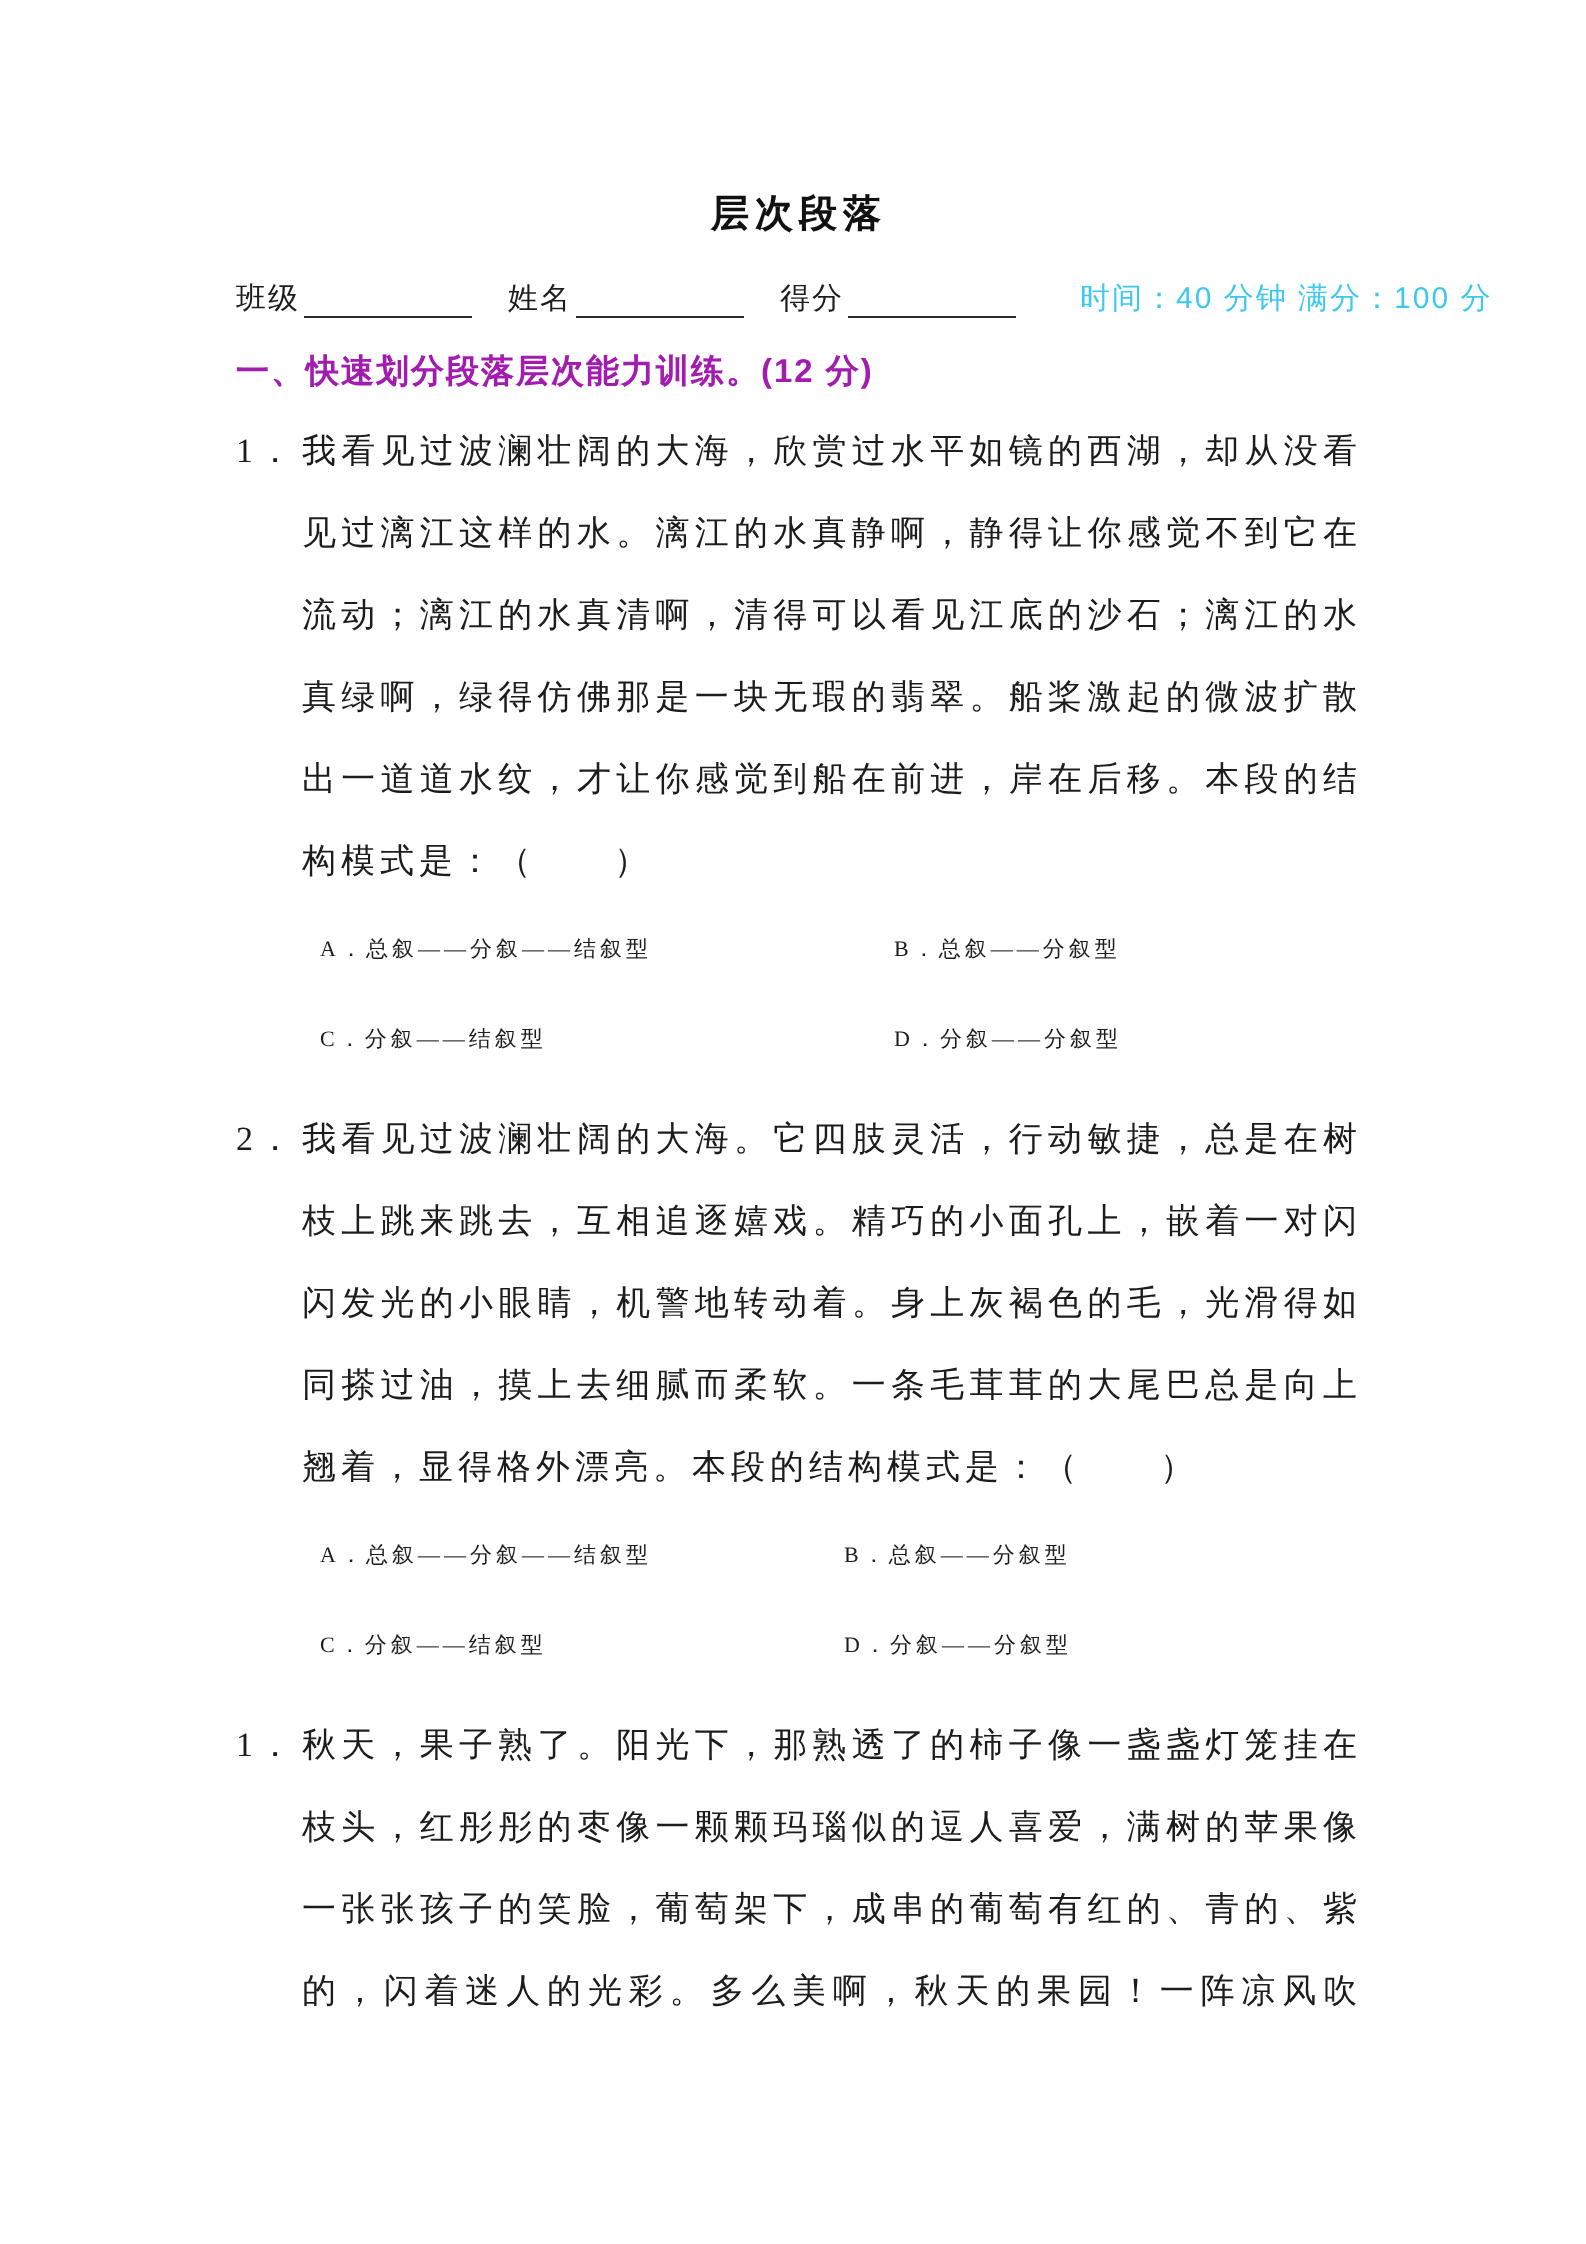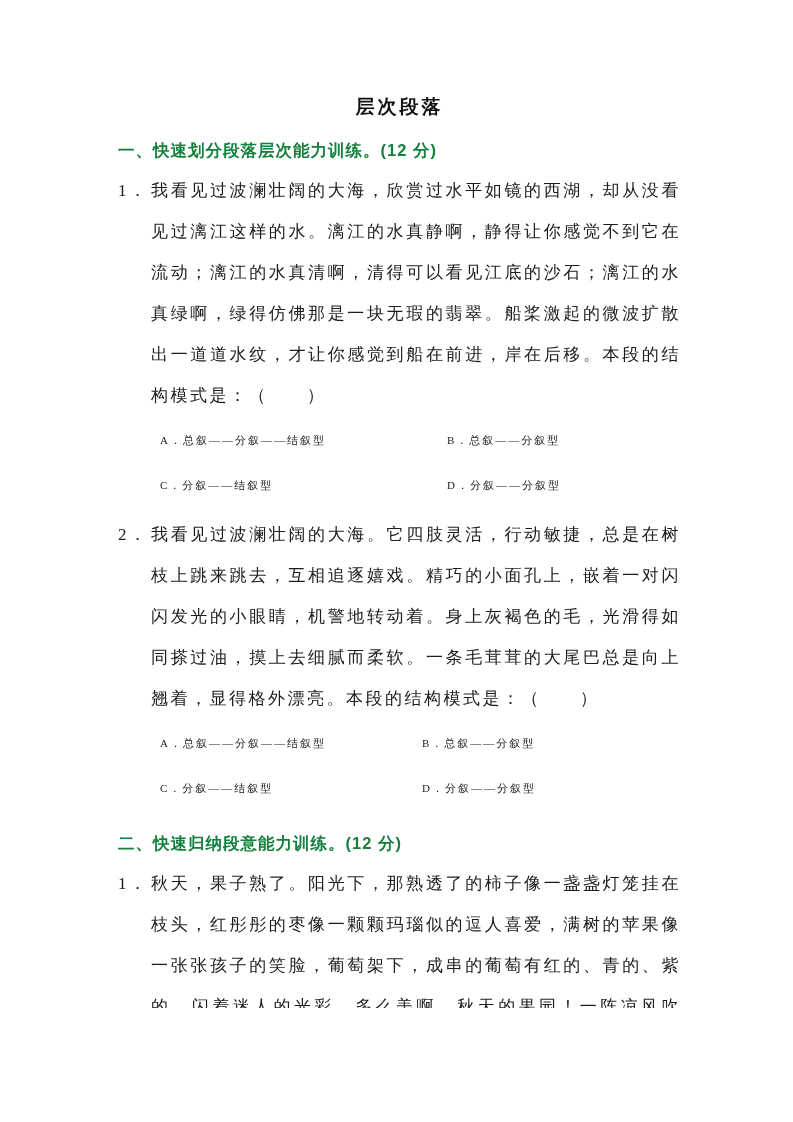--- a/index.html
+++ b/index.html
@@ -43,21 +43,21 @@
   .time-score {
     font-family: "Liberation Sans", sans-serif;
     font-size: 15px;
     margin-left: 14px;
     letter-spacing: 1px;
   }
   .section-heading {
     font-family: "Liberation Sans", sans-serif;
     font-size: 16.5px;
     font-weight: bold;
-    color: #15803d;
+    color: #a21caf;
     margin: 16px 0 8px 0;
     letter-spacing: 1px;
   }
   .question {
     display: flex;
     font-size: 17px;
     line-height: 41px;
     letter-spacing: 2.5px;
     margin-top: 6px;
   }
@@ -73,20 +73,35 @@
   }
   .opt { white-space: nowrap; }
 </style>
 </head>
 <body>
 
 <div class="page">
 
   <h1 class="doc-title">层次段落</h1>
 
+  <div class="meta-row">
+    <span class="meta-field">
+      <span>班级</span>
+      <span class="blank-line"></span>
+    </span>
+    <span class="meta-field">
+      <span>姓名</span>
+      <span class="blank-line"></span>
+    </span>
+    <span class="meta-field">
+      <span>得分</span>
+      <span class="blank-line"></span>
+    </span>
+    <span class="time-score" id="time-score" style="color: rgb(60, 200, 239);">时间：40 分钟  满分：100 分</span>
+  </div>
 
   <div class="section-heading">一、快速划分段落层次能力训练。(12 分)</div>
 
   <div class="question">
     <span class="q-num">1．</span>
     <span class="q-text">我看见过波澜壮阔的大海，欣赏过水平如镜的西湖，却从没看见过漓江这样的水。漓江的水真静啊，静得让你感觉不到它在流动；漓江的水真清啊，清得可以看见江底的沙石；漓江的水真绿啊，绿得仿佛那是一块无瑕的翡翠。船桨激起的微波扩散出一道道水纹，才让你感觉到船在前进，岸在后移。本段的结构模式是：（　　）</span>
   </div>
   <div class="options">
     <span class="opt">A．总叙——分叙——结叙型</span>
     <span class="opt">B．总叙——分叙型</span>
@@ -98,20 +113,19 @@
     <span class="q-num">2．</span>
     <span class="q-text">我看见过波澜壮阔的大海。它四肢灵活，行动敏捷，总是在树枝上跳来跳去，互相追逐嬉戏。精巧的小面孔上，嵌着一对闪闪发光的小眼睛，机警地转动着。身上灰褐色的毛，光滑得如同搽过油，摸上去细腻而柔软。一条毛茸茸的大尾巴总是向上翘着，显得格外漂亮。本段的结构模式是：（　　）</span>
   </div>
   <div class="options" style="grid-template-columns: 262px 1fr;">
     <span class="opt">A．总叙——分叙——结叙型</span>
     <span class="opt">B．总叙——分叙型</span>
     <span class="opt" style="letter-spacing:2px;">C．分叙——结叙型</span>
     <span class="opt">D．分叙——分叙型</span>
   </div>
 
-  <div class="section-heading" style="margin-top:22px;">二、快速归纳段意能力训练。(12 分)</div>
 
   <div class="question">
     <span class="q-num">1．</span>
     <span class="q-text">秋天，果子熟了。阳光下，那熟透了的柿子像一盏盏灯笼挂在枝头，红彤彤的枣像一颗颗玛瑙似的逗人喜爱，满树的苹果像一张张孩子的笑脸，葡萄架下，成串的葡萄有红的、青的、紫的，闪着迷人的光彩。多么美啊，秋天的果园！一阵凉风吹来，树枝摇</span>
   </div>
 
 </div>
 
 </body></html>

